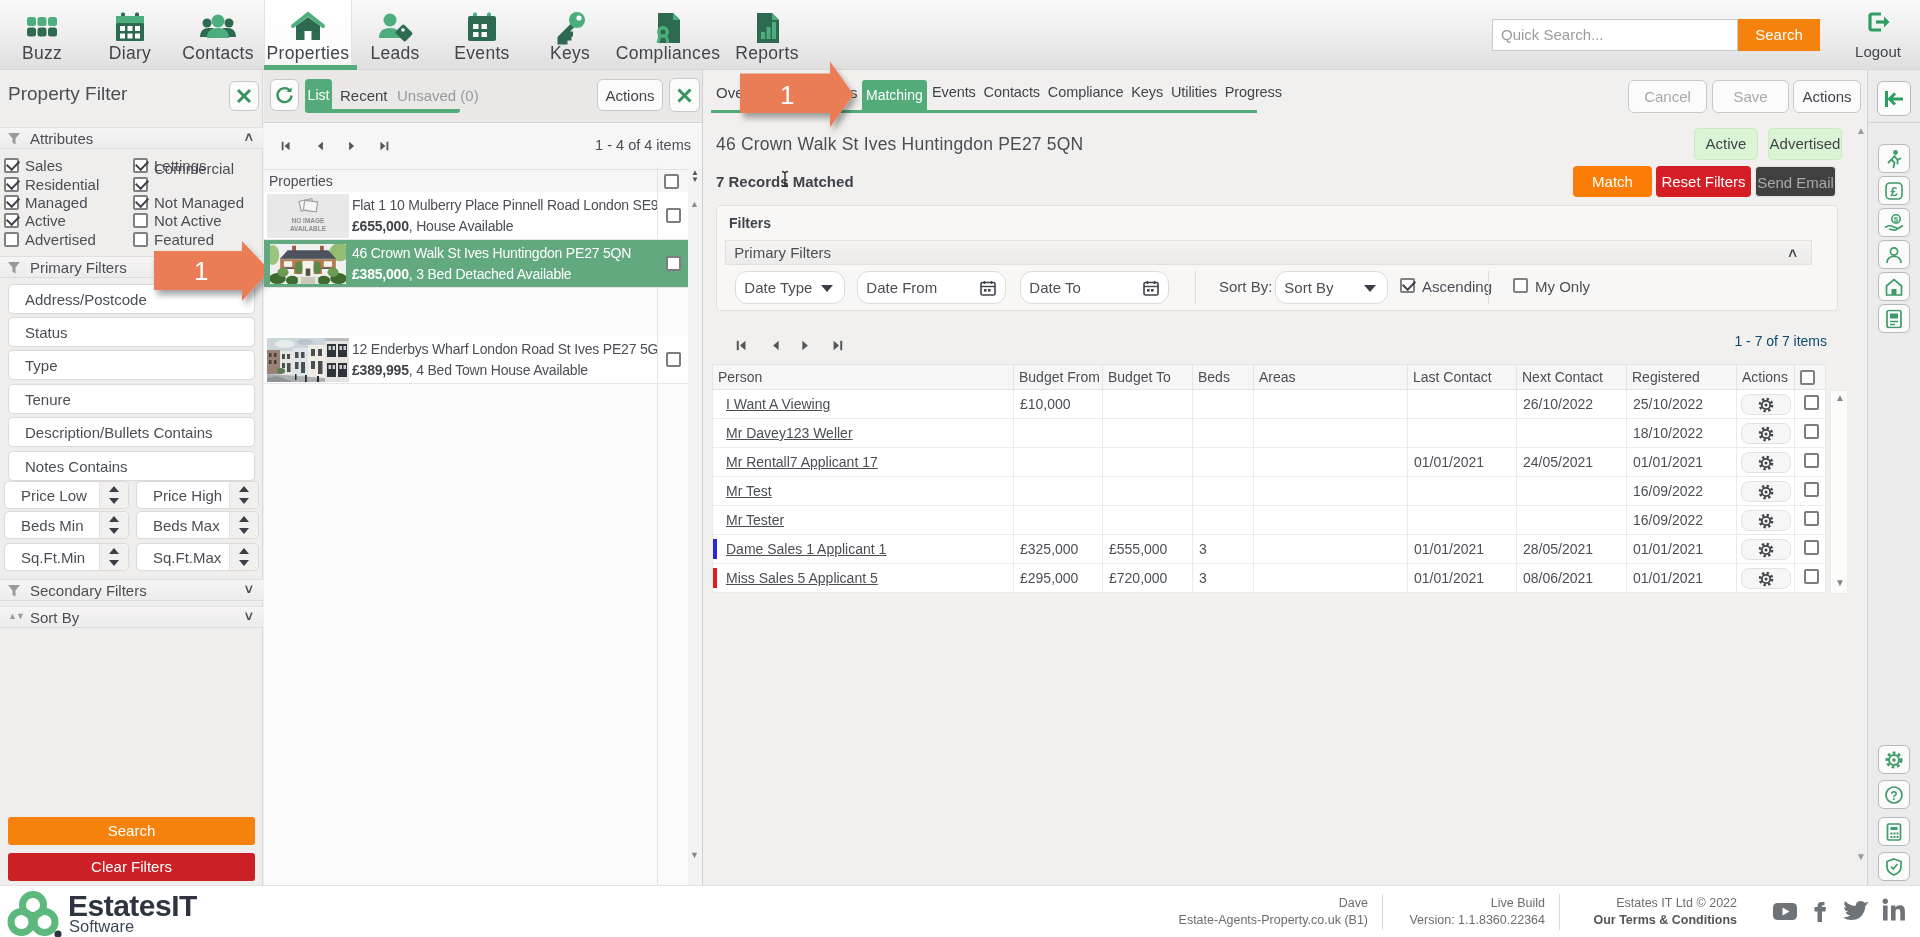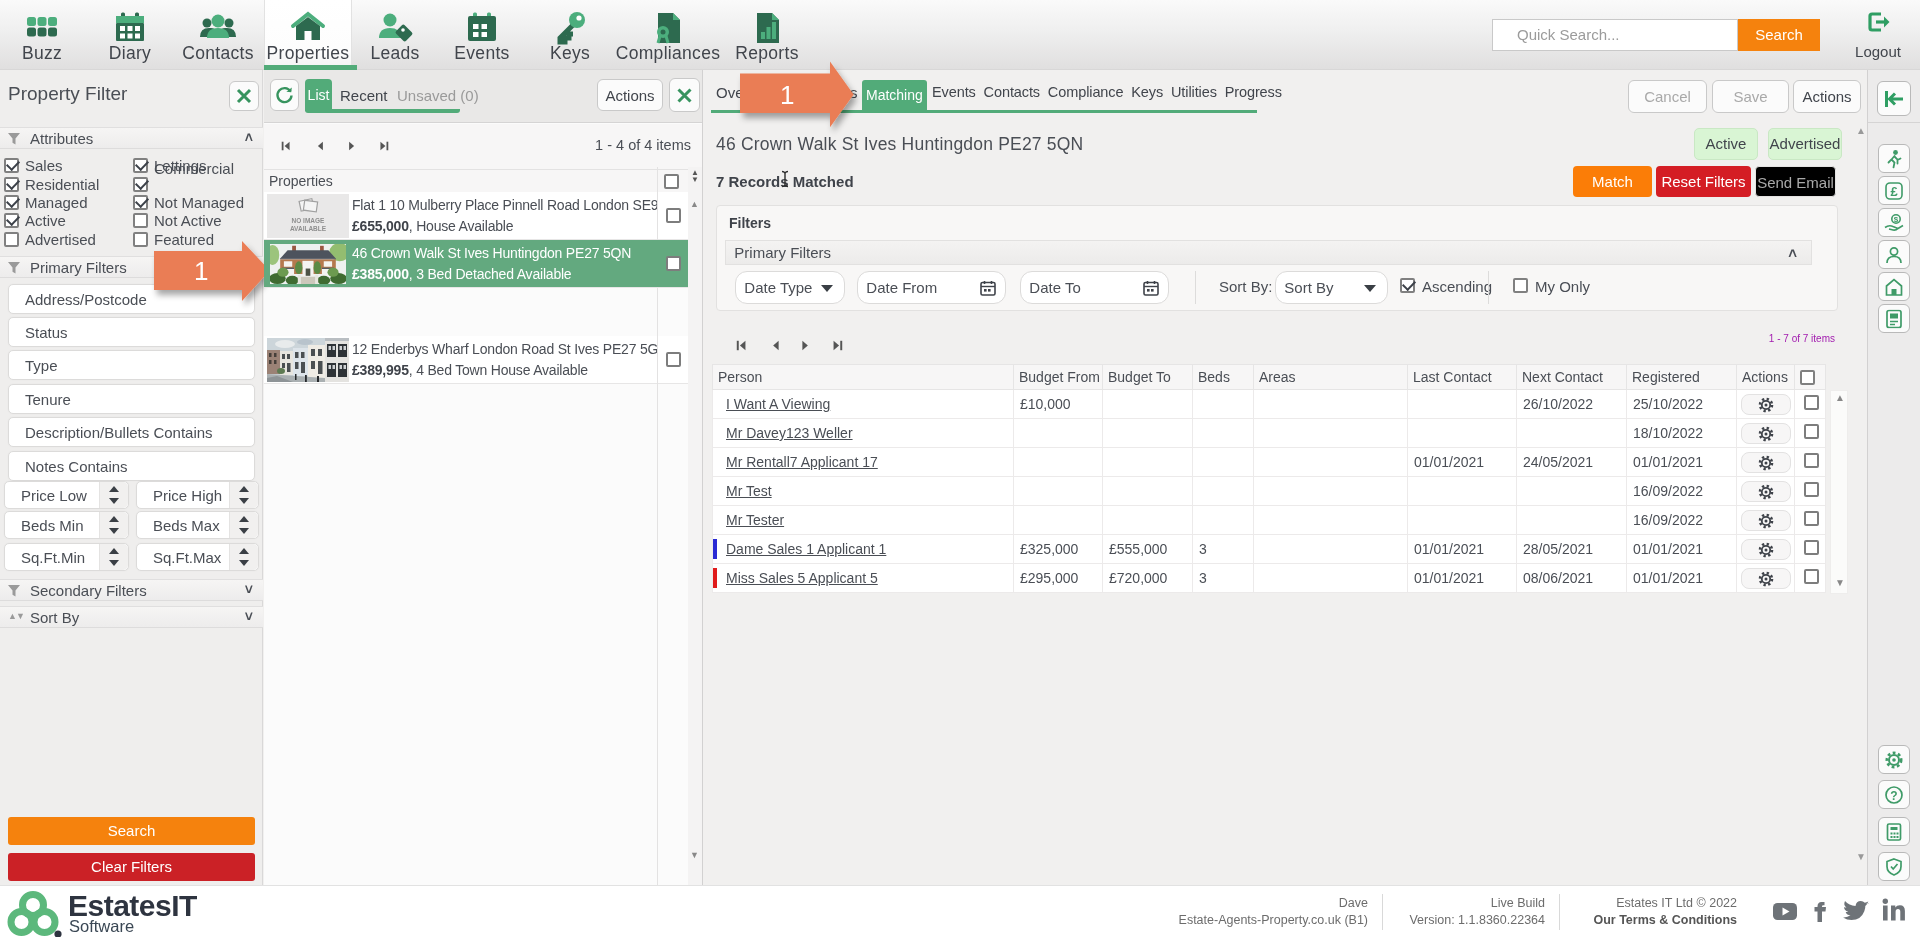--- a/index.html
+++ b/index.html
@@ -8,21 +8,21 @@
 
 
 #nav { position:absolute; left:0; top:0; width:1920px; height:70px;
   background:linear-gradient(180deg,#fafafa 0%,#efefef 45%,#e0dfdf 100%); border-bottom:1px solid #d8d7d7;}
 .navitem { position:absolute; top:0; height:70px; text-align:center; color:#41454c; font-size:17.5px; letter-spacing:0.3px; }
 .navitem .ic { position:absolute; left:50%; transform:translateX(-50%); top:10px; }
 .navitem .lb { position:absolute; left:50%; transform:translateX(-50%); top:43px; white-space:nowrap; }
 .navactive { background:linear-gradient(180deg,#ffffff 0%,#fdfdfd 70%,#f2f2f2 100%);
   border-left:1px solid #e2e2e2; border-right:1px solid #e2e2e2; }
 #navunderline { position:absolute; left:264px; top:65px; width:93px; height:5px; background:#52ab79; }
-#qsearch { position:absolute; left:1492px; top:19px; width:246px; height:32px; background:#fff; border:1px solid #c9c9c9; font-size:15px; color:#9b9b9b; line-height:30px; padding-left:24px; }
+#qsearch { position:absolute; left:1492px; top:19px; width:246px; height:32px; background:#fff; border:1px solid #c9c9c9; font-size:15px; color:#9b9b9b; line-height:30px; padding-left:8px; }
 #qsbtn { position:absolute; left:1738px; top:19px; width:82px; height:32px; background:#f5820d; color:#fff; font-size:15px; text-align:center; line-height:32px; }
 #logout { position:absolute; left:1848px; top:0; width:60px; height:70px; text-align:center; color:#41454c; font-size:15px; }
 
 
 #sidebar { position:absolute; left:0; top:70px; width:263px; height:815px; background:#efeeed; border-right:1px solid #d9d8d8; }
 #sb-title { position:absolute; left:8px; top:13px; font-size:19px; color:#4a4e55; }
 .xbtn { position:absolute; width:30px; height:30px; background:#fbfbfb; border:1px solid #c9c9c9; border-radius:6px; }
 .xbtn svg { position:absolute; left:6px; top:6px; }
 .sechead { position:absolute; left:0; width:263px; height:22px; background:linear-gradient(180deg,#f6f5f4,#edecec); border-top:1px solid #e0dfdf; border-bottom:1px solid #dddcdc; font-size:15px; color:#4a4e55; }
 .sechead .t { position:absolute; left:30px; top:2px; }
@@ -69,21 +69,21 @@
 .pill { position:absolute; top:58px; height:32px; background:#d9f5d4; border:1px solid #c9e8c4; border-radius:5px; color:#41454c; font-size:15px; line-height:30px; text-align:center; }
 #mrecords { position:absolute; left:12px; top:103px; font-size:15px; font-weight:bold; color:#3f434a; }
 .btn { position:absolute; height:31px; border-radius:4px; font-size:15px; color:#fff; text-align:center; line-height:31px; }
 #filters { position:absolute; left:12px; top:135px; width:1122px; height:106px; background:#f8f7f6; border:1px solid #e2e1e0; border-radius:4px; }
 #filters .flabel { position:absolute; left:12px; top:9px; font-size:14px; font-weight:bold; color:#3f434a; }
 #pfbar { position:absolute; left:8px; top:34px; width:1087px; height:25px; background:linear-gradient(180deg,#f4f3f2,#ecebea); border:1px solid #e2e1e0; font-size:15px; color:#4a4e55; line-height:23px; }
 .ctl { position:absolute; background:#fff; border:1px solid #dcdbda; border-radius:12px; height:33px; font-size:15px; color:#4a4e55; line-height:31px; }
 .caret:after { content:""; position:absolute; right:11px; top:13px; border-left:6px solid transparent; border-right:6px solid transparent; border-top:7px solid #3a3f45; }
 .calic { position:absolute; right:9px; top:8px; width:16px; height:16px; }
 #tbl-pager { position:absolute; left:8px; top:255px; width:1139px; height:40px; }
-#tbl-items { position:absolute; right:32px; top:263px; font-size:10px; color:#a21caf; }
+#tbl-items { position:absolute; right:40px; top:263px; font-size:14px; color:#0c4a6e; }
 #tbl { position:absolute; left:8px; top:294px; width:1113px; border:1px solid #e2e1e0; border-collapse:collapse; font-size:14px; color:#4a4e55; table-layout:fixed; background:#fff; }
 #tbl th { font-weight:normal; text-align:left; background:#f7f6f6; border:1px solid #e6e5e5; height:25px; padding:0 0 0 5px; white-space:nowrap; overflow:hidden; }
 #tbl td { border:1px solid #eceaea; height:29px; padding:0 0 0 6px; position:relative; white-space:nowrap; overflow:hidden; }
 #tbl td.pn { padding-left:13px; }
 #tbl td.pn { text-decoration:underline; }
 .gearbtn { position:absolute; left:4px; top:4px; width:50px; height:21px; background:#f7f6f6; border:1px solid #e3e2e2; border-radius:8px; }
 .tdcb { position:absolute; left:9px; top:5px; width:15px; height:15px; background:#fff; border:2px solid #7d7d7d; border-radius:2px; }
 .sbar { position:absolute; left:0; top:4px; width:4px; height:20px; }
 #tbl-scroll { position:absolute; left:1126px; top:320px; width:18px; height:204px; background:#fbfbfa; border:1px solid #eeedec; }
 
@@ -509,21 +509,21 @@
   <div class="wbtn" style="left:1089px; top:10px; width:68px; height:33px; line-height:32px;">Actions</div>
   <div id="mtitle">46 Crown Walk St Ives Huntingdon PE27 5QN</div>
   <div class="pill" style="left:990px; width:64px;">Active</div>
   <div class="pill" style="left:1064px; width:74px;">Advertised</div>
   <div id="mrecords">7 Records Matched</div>
       <svg style="position:absolute; left:76px; top:100px;" width="10" height="18" viewBox="0 0 10 18">
         <path d="M2 1.5 Q4 1.5 5 3 Q6 1.5 8 1.5 M5 3 L5 15 M2 16.5 Q4 16.5 5 15 Q6 16.5 8 16.5" fill="none" stroke="#2c2c2c" stroke-width="1.4"></path>
       </svg>
   <div class="btn" style="left:869px; top:96px; width:79px; background:#fb7d07;">Match</div>
   <div class="btn" style="left:952px; top:96px; width:95px; background:#d41d24;">Reset Filters</div>
-  <div class="btn" style="left:1051px; top:96px; width:81px; background:#000000; border:1px solid #e4e3e2; color:#a9a9a9;">Send Email</div>
+  <div class="btn" style="left:1051px; top:96px; width:81px; background:#404040; border:1px solid #e4e3e2; color:#a9a9a9;">Send Email</div>
   <div id="filters">
     <div class="flabel">Filters</div>
     <div id="pfbar">&nbsp;&nbsp;Primary Filters<span style="position:absolute; right:14px; top:1px; font-size:15px; color:#4a4e55; font-weight:bold;">˄</span></div>
     <div class="ctl caret" style="left:18px; top:65px; width:110px;">&nbsp;&nbsp;Date Type</div>
     <div class="ctl" style="left:140px; top:65px; width:149px;">&nbsp;&nbsp;Date From<svg class="calic" viewBox="0 0 16 16">
             <rect x="1" y="2.5" width="14" height="12.5" rx="1.5" fill="none" stroke="#3f434a" stroke-width="1.6"></rect>
             <path d="M1 6.5 L15 6.5" stroke="#3f434a" stroke-width="1.4"></path>
             <path d="M4.5 1 L4.5 4 M11.5 1 L11.5 4" stroke="#3f434a" stroke-width="1.6"></path>
             <rect x="4" y="9" width="2.6" height="2.6" fill="#3f434a"></rect>
             <rect x="8" y="9" width="2.6" height="2.6" fill="#3f434a"></rect>

